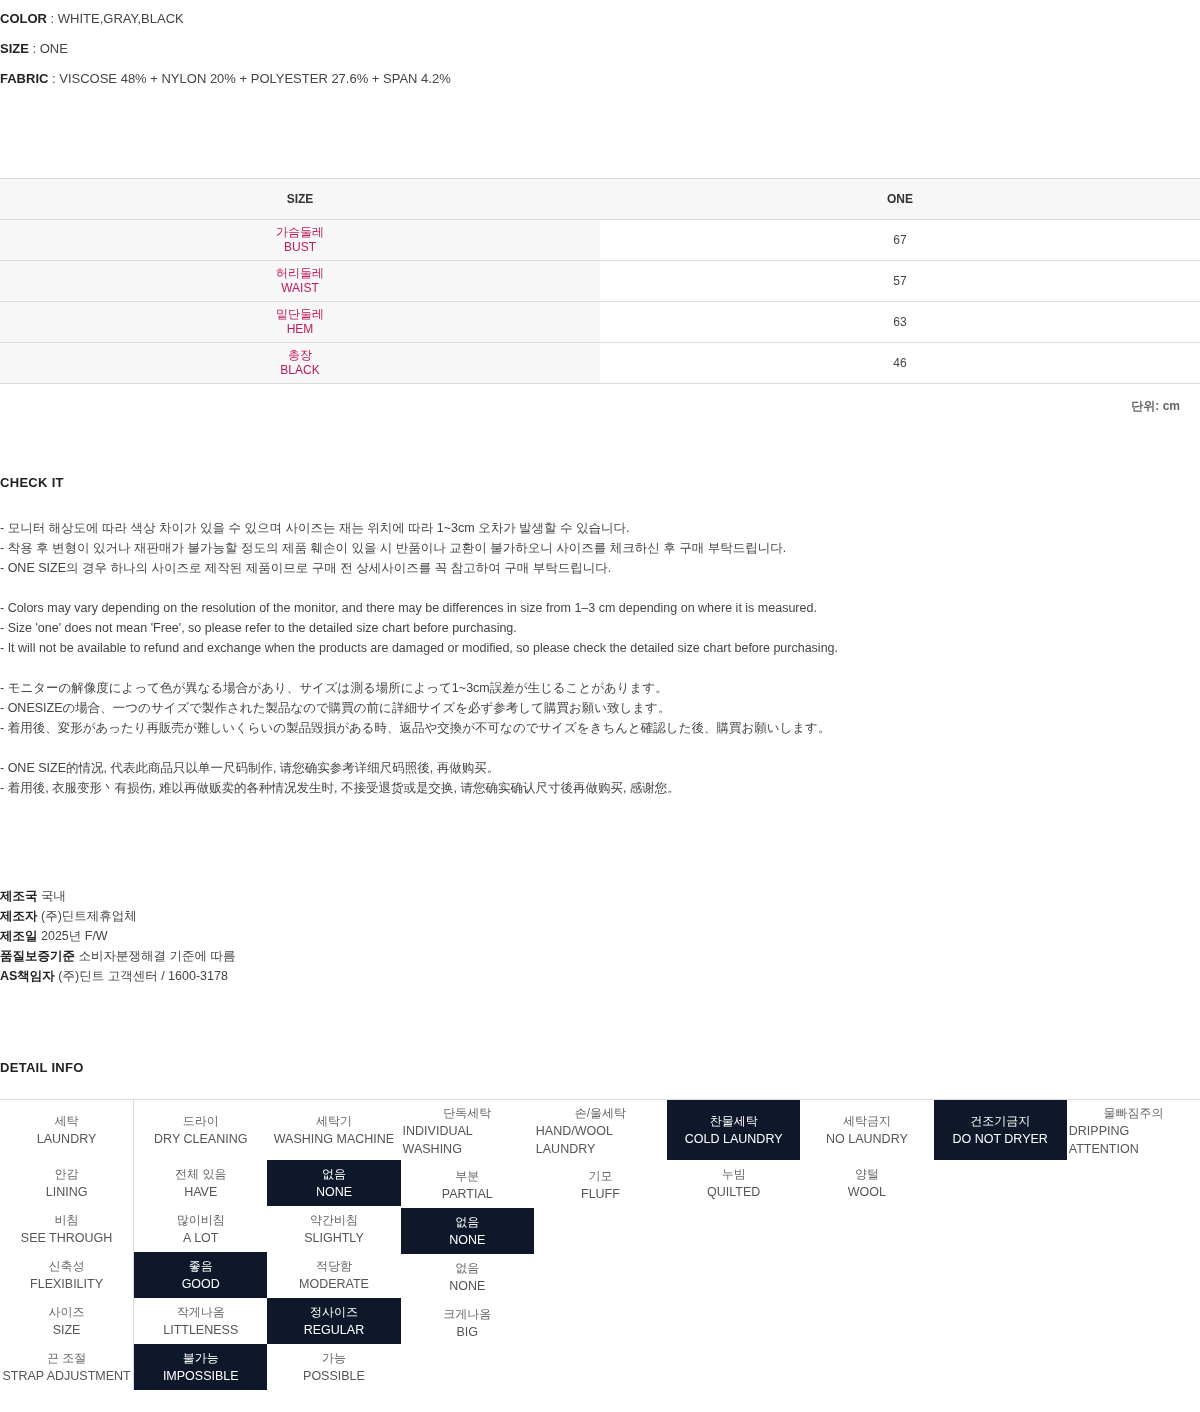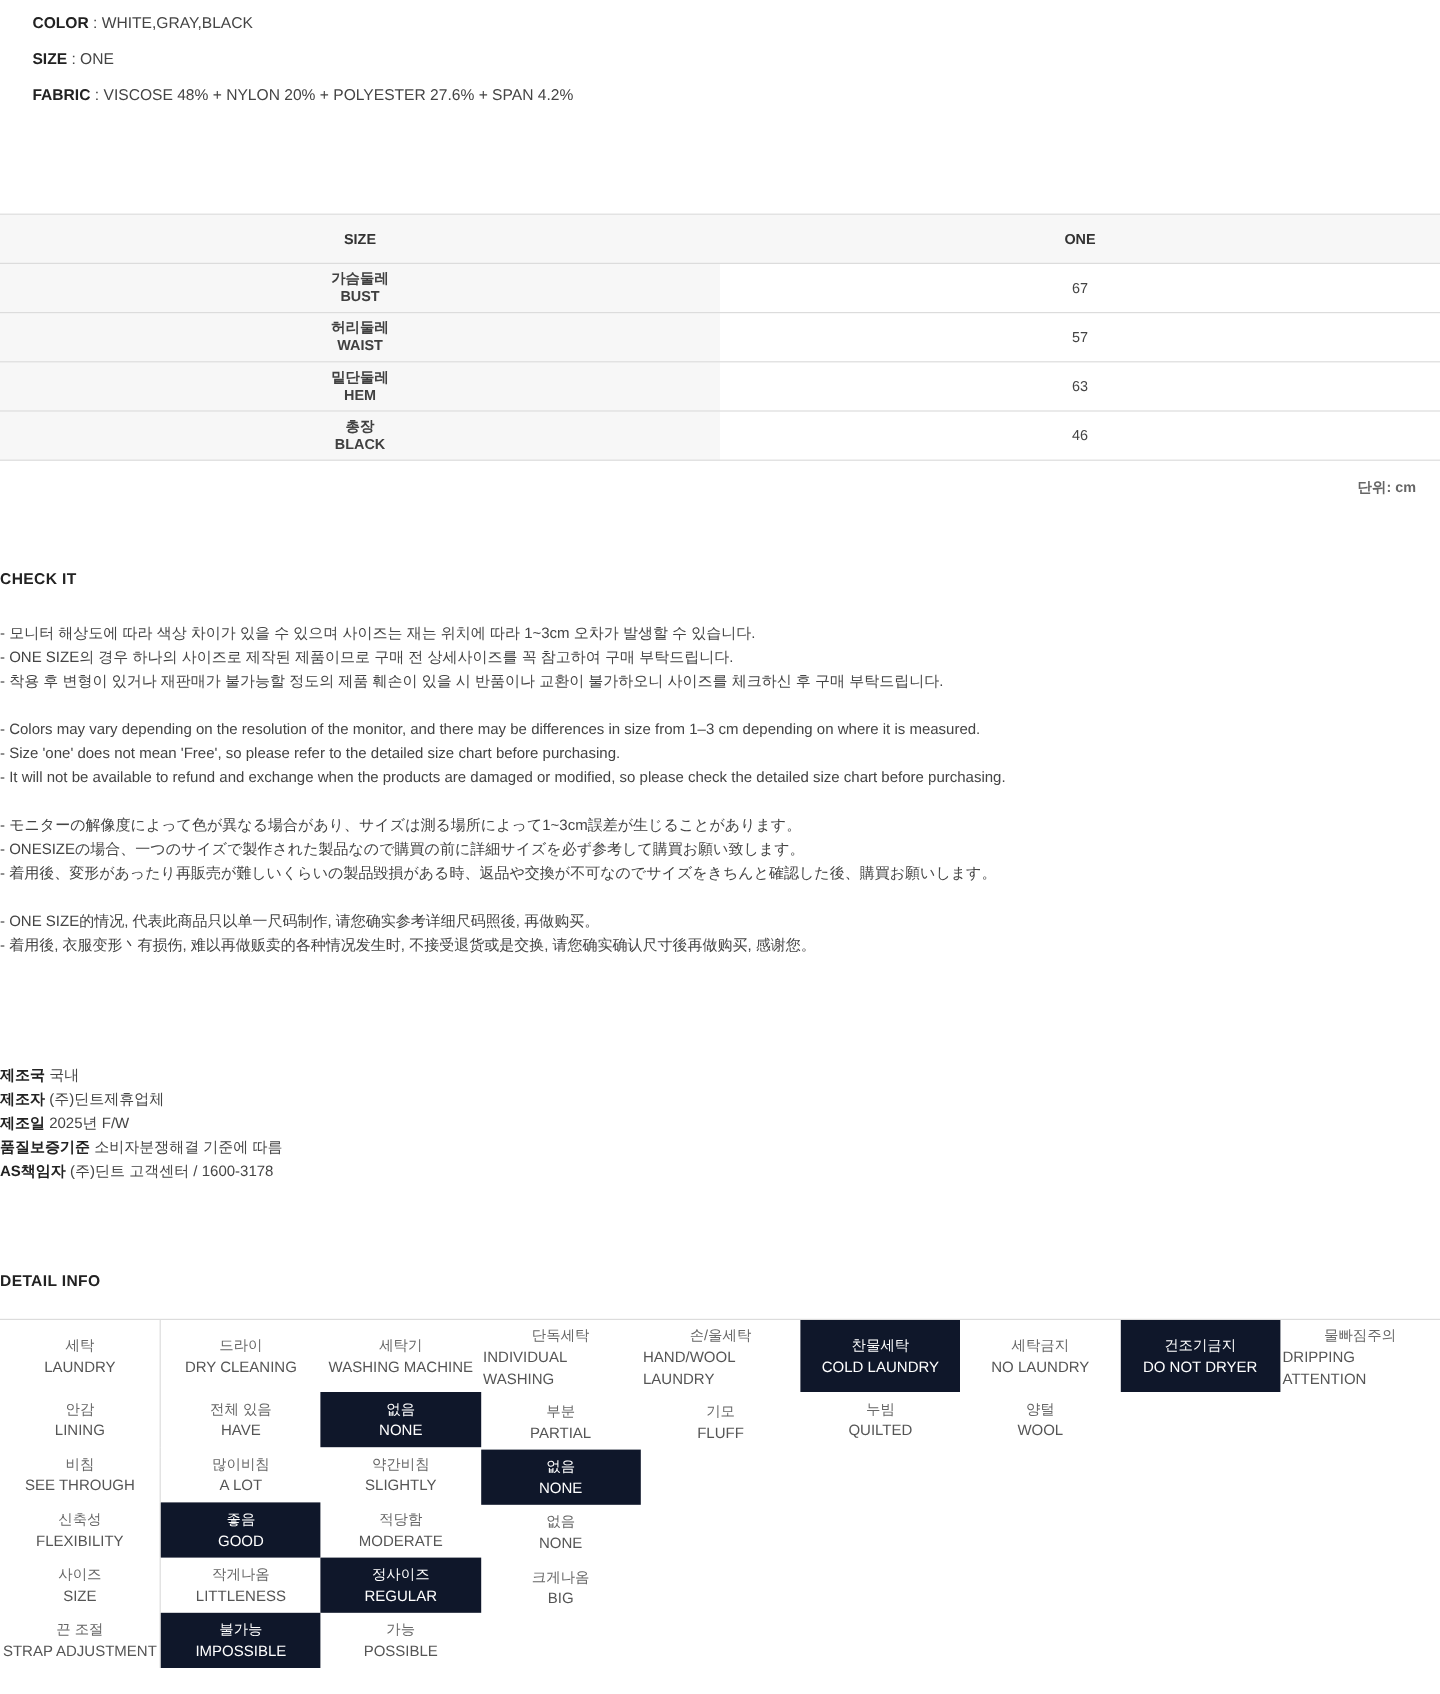--- a/index.html
+++ b/index.html
@@ -15,21 +15,20 @@
     font-size: 13px;
     position: relative;
   }
   .page {
     width: 1200px;
     position: relative;
   }
   
   .spec-block {
     padding-top: 4px;
-    padding-left: 27px;
   }
   .spec-line {
     font-size: 13px;
     color: #444;
     line-height: 30px;
     white-space: nowrap;
   }
   .spec-line .k {
     font-weight: bold;
     color: #222;
@@ -63,22 +62,22 @@
   table.size-table thead th {
     background: #f7f7f7;
     height: 38px;
     font-weight: bold;
     color: #333;
     font-size: 12px;
   }
   table.size-table tbody th {
     background: #f7f7f7;
     height: 38px;
-    font-weight: bold;
-    color: #404040;
+    font-weight: normal;
+    color: #be185d;
     line-height: 15px;
   }
   table.size-table tbody td {
     height: 38px;
     background: #ffffff;
   }
   .col-label { width: 600px; }
   .unit-note {
     text-align: right;
     font-size: 12px;
@@ -220,22 +219,22 @@
 
   <div class="unit-note">단위: cm</div>
 
   <div class="gap-lg"></div>
 
   <div class="section-title">CHECK IT</div>
   <div class="gap-md"></div>
 
   <div class="notes">
     <p>- 모니터 해상도에 따라 색상 차이가 있을 수 있으며 사이즈는 재는 위치에 따라 1~3cm 오차가 발생할 수 있습니다.</p>
+    <p>- 착용 후 변형이 있거나 재판매가 불가능할 정도의 제품 훼손이 있을 시 반품이나 교환이 불가하오니 사이즈를 체크하신 후 구매 부탁드립니다.</p>
     <p>- ONE SIZE의 경우 하나의 사이즈로 제작된 제품이므로 구매 전 상세사이즈를 꼭 참고하여 구매 부탁드립니다.</p>
-    <p>- 착용 후 변형이 있거나 재판매가 불가능할 정도의 제품 훼손이 있을 시 반품이나 교환이 불가하오니 사이즈를 체크하신 후 구매 부탁드립니다.</p>
     <div class="blank"></div>
     <p>- Colors may vary depending on the resolution of the monitor, and there may be differences in size from 1–3 cm depending on where it is measured.</p>
     <p>- Size 'one' does not mean 'Free', so please refer to the detailed size chart before purchasing.</p>
     <p>- It will not be available to refund and exchange when the products are damaged or modified, so please check the detailed size chart before purchasing.</p>
     <div class="blank"></div>
     <p>- モニターの解像度によって色が異なる場合があり、サイズは測る場所によって1~3cm誤差が生じることがあります。</p>
     <p>- ONESIZEの場合、一つのサイズで製作された製品なので購買の前に詳細サイズを必ず参考して購買お願い致します。</p>
     <p>- 着用後、変形があったり再販売が難しいくらいの製品毀損がある時、返品や交換が不可なのでサイズをきちんと確認した後、購買お願いします。</p>
     <div class="blank"></div>
     <p>- ONE SIZE的情况, 代表此商品只以单一尺码制作, 请您确实参考详细尺码照後, 再做购买。</p>

